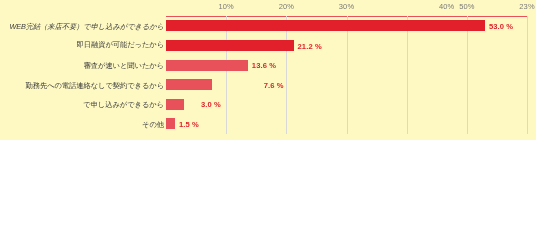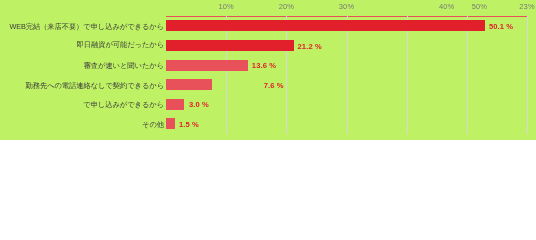--- a/index.html
+++ b/index.html
@@ -7,21 +7,21 @@
     padding: 0;
     background: #ffffff;
   }
   body {
     font-family: "Liberation Sans", "DejaVu Sans", sans-serif;
   }
   #chart-root {
     position: relative;
     width: 536px;
     height: 140px;
-    background: #bef264;
+    background: #fef9c3;
     overflow: hidden;
   }
 
   
   #plot-area {
     position: absolute;
     left: 166px;
     top: 16px;
     width: 361px;
     height: 118px;
@@ -104,33 +104,33 @@
         <div class="bar bar-soft" style="left: 0px; top: 82.7px; width: 18.05px; background: rgb(232, 80, 90); position: absolute;"></div>
         <div class="bar bar-soft" style="left: 0px; top: 102.3px; width: 9.025px; background: rgb(232, 80, 90); position: absolute;"></div>
       </div>
   </div>
 
   <div id="tick-labels">
       <div class="tick-label" style="left: 226.167px;">10%</div>
       <div class="tick-label" style="left: 286.333px;">20%</div>
       <div class="tick-label" style="left: 346.5px;">30%</div>
       <div class="tick-label" style="left: 406.667px; margin-left: 40px;">40%</div>
-      <div class="tick-label" style="left: 466.833px; padding-left: 25px;">50%</div>
+      <div class="tick-label" style="left: 466.833px;">50%</div>
       <div class="tick-label" style="left: 527px;">23%</div>
     </div>
   <div id="cat-labels">
-      <div class="cat-label" style="top: 22px; position: absolute;">WEB完結（来店不要）で申し込みができるから</div>
+      <div class="cat-label" style="top: 22px; position: absolute; font-style: italic;">WEB完結（来店不要）で申し込みができるから</div>
       <div class="cat-label" style="top: 40px; position: absolute;">即日融資が可能だったから</div>
       <div class="cat-label" style="top: 61.2px; position: absolute;">審査が速いと聞いたから</div>
       <div class="cat-label" style="top: 80.8px; position: absolute;">勤務先への電話連絡なしで契約できるから</div>
       <div class="cat-label" style="top: 100.4px; position: absolute;">で申し込みができるから</div>
       <div class="cat-label" style="top: 120px; position: absolute;">その他</div>
     </div>
   <div id="value-labels">
-      <div class="value-label" style="left: 488.883px; top: 22px;">50.1 %</div>
+      <div class="value-label" style="left: 488.883px; top: 22px;">53.0 %</div>
       <div class="value-label" style="left: 297.553px; top: 41.6px;">21.2 %</div>
       <div class="value-label" style="left: 251.827px; top: 61.2px;">13.6 %</div>
       <div class="value-label" style="left: 215.727px; top: 80.8px; margin-left: 48px;">7.6 %</div>
-      <div class="value-label" style="left: 189px; top: 100.4px;">3.0 %</div>
+      <div class="value-label" style="left: 201px; top: 100.4px;">3.0 %</div>
       <div class="value-label" style="left: 179.025px; top: 120px;">1.5 %</div>
     </div>
 
 </div>
 
 </body></html>

